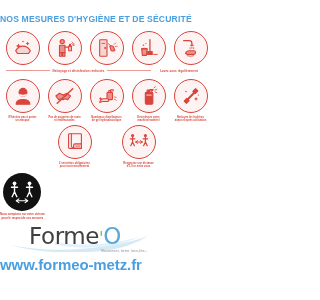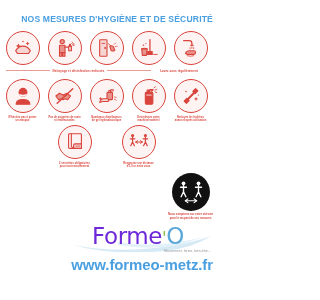--- a/index.html
+++ b/index.html
@@ -8,21 +8,21 @@
     background: #ffffff;
     font-family: "Liberation Sans", sans-serif;
     overflow: hidden;
   }
   .poster {
     position: relative;
     width: 213px; height: 300px;
     background: #ffffff;
     display: flex;
     flex-direction: column;
-    align-items: flex-end;
+    align-items: flex-start;
   }
 
   
   .title {
     margin-top: 14px;
     font-size: 8.6px;
     font-weight: bold;
     letter-spacing: 0.15px;
     color: #4a9fe0;
     text-align: center;
@@ -148,21 +148,21 @@
   }
   .logo-text {
     position: relative;
     font-size: 23px;
     font-weight: normal;
     letter-spacing: -0.4px;
     line-height: 1;
     white-space: nowrap;
     font-family: "DejaVu Sans", sans-serif;
   }
-  .logo-forme { color: #6d28d9; }
+  .logo-forme { color: #404040; }
   .logo-apos  { color: #8bbf4d; font-size: 17px; }
   .logo-o     { color: #5aa7d8; }
   .logo-tag {
     position: absolute;
     right: 2px;
     bottom: -1px;
     font-size: 3.1px;
     color: #8a8f94;
     letter-spacing: 0.15px;
     white-space: nowrap;

